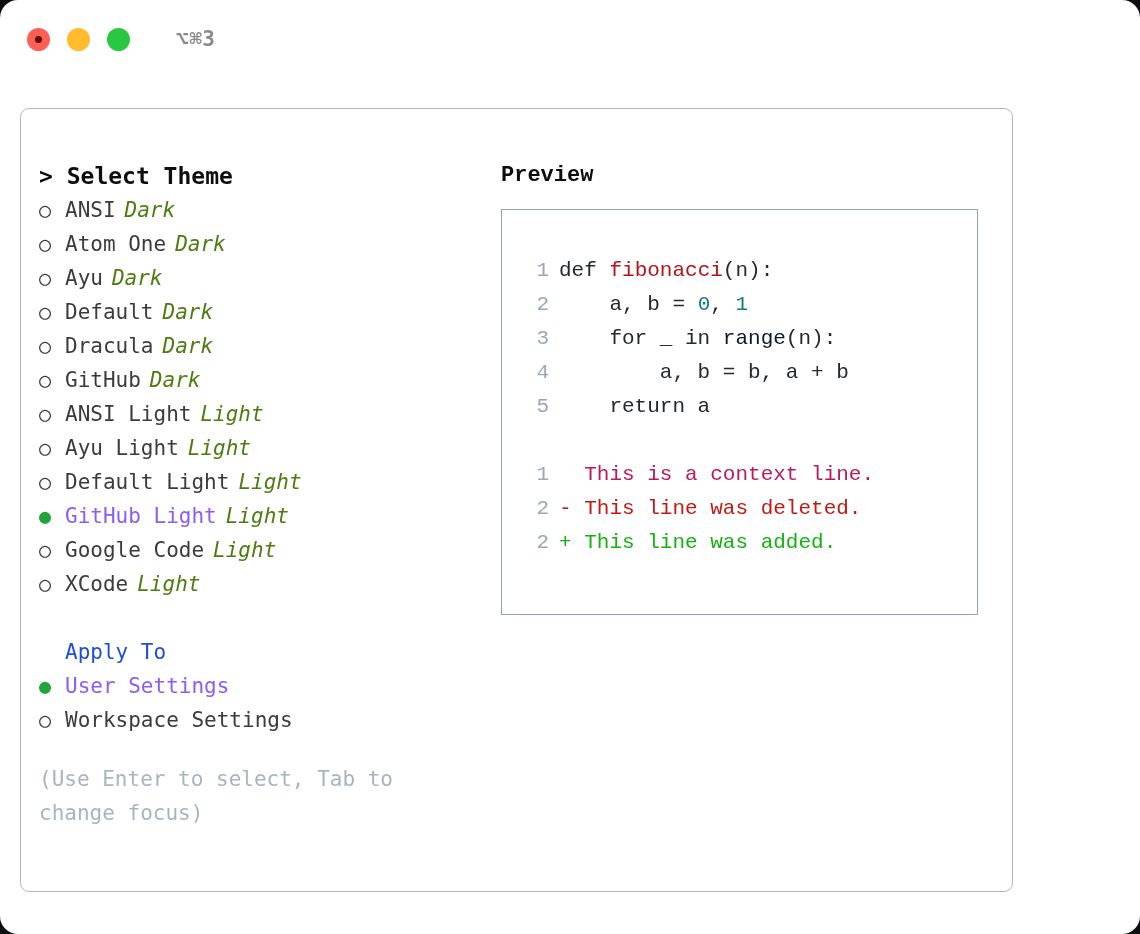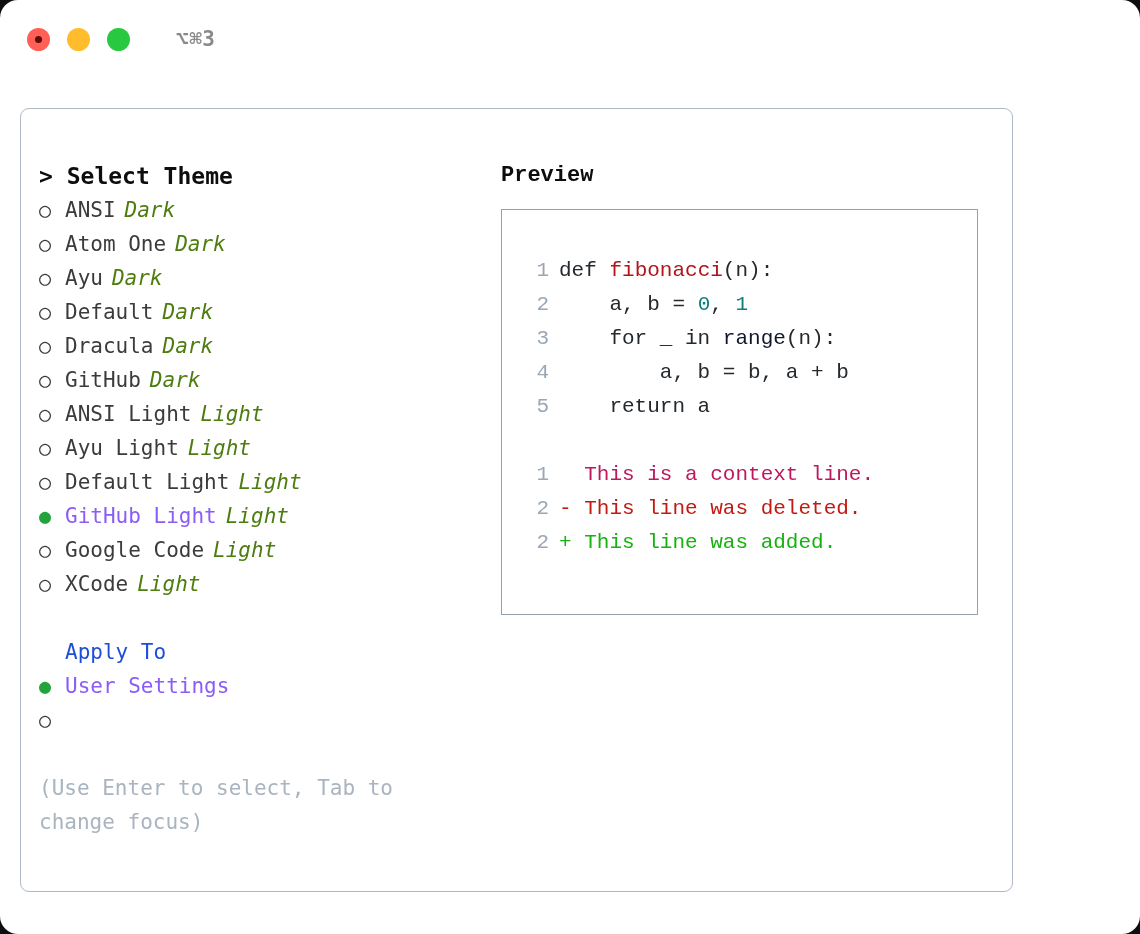--- a/index.html
+++ b/index.html
@@ -133,21 +133,21 @@
 
   .apply-head {
     font-size: 21px;
     color: #1d4ed8;
     line-height: 34px;
     padding-left: 26px;
     white-space: pre;
   }
 
   .hint {
-    margin-top: 34px;
+    margin-top: 25px;
     font-size: 21px;
     line-height: 34px;
     color: #a9b4c0;
     width: 400px;
   }
 
   
   .right-col {
     flex: 1;
     padding: 50px 0 0 10px;
@@ -233,21 +233,21 @@
             <div class="opt-row"><span class="bullet">○</span><span class="opt-label">Google Code</span><span class="opt-badge">Light</span></div>
             <div class="opt-row"><span class="bullet">○</span><span class="opt-label">XCode</span><span class="opt-badge">Light</span></div>
           </div>
 
         <div class="spacer-line"></div>
 
         <div class="apply-head">Apply To</div>
 
         <div id="apply-list">
             <div class="opt-row selected"><span class="bullet selected">●</span><span class="opt-label">User Settings</span></div>
-            <div class="opt-row"><span class="bullet">○</span></div>
+            <div class="opt-row"><span class="bullet">○</span><span class="opt-label">Workspace Settings</span></div>
           </div>
 
         <div class="hint">(Use Enter to select, Tab to change focus)</div>
       </div>
 
       <div class="right-col">
         <div class="preview-title">Preview</div>
 
         <div class="preview-box">
           <div id="code-block">

